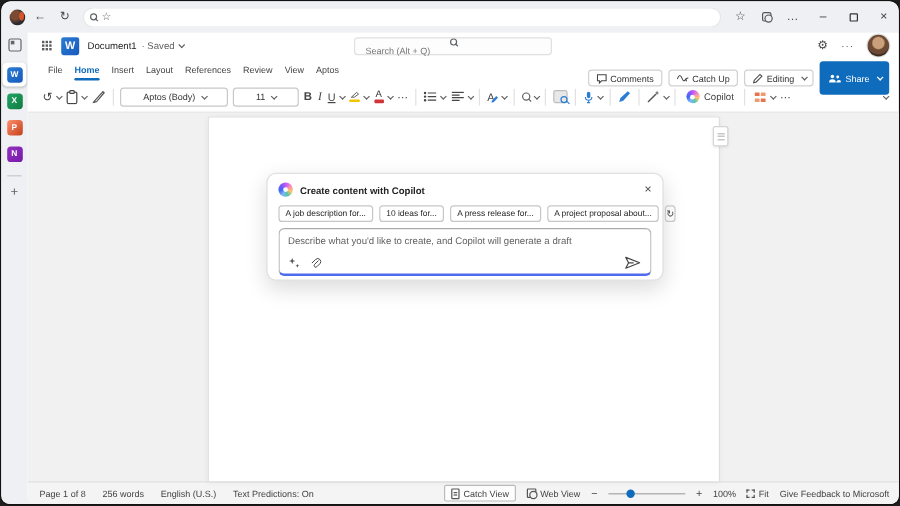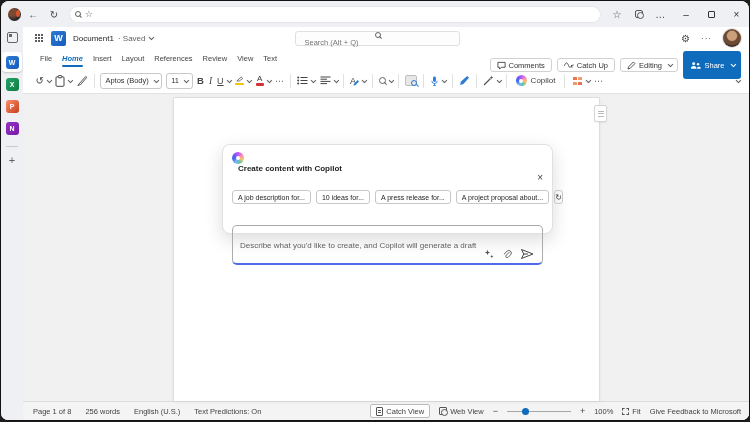--- a/index.html
+++ b/index.html
@@ -54,32 +54,32 @@
   .search-pill { position:absolute; left:272px; top:4px; width:165px; height:15px; border:1px solid #e0e0e0; background:#fdfdfd; border-radius:3px; display:flex; align-items:center; padding:0 6px;flex-direction:column; }
   .search-pill input { border:none; outline:none; background:transparent; font-size:7.5px; color:#616161; margin-left:5px; width:100%; font-family:"Liberation Sans",sans-serif; }
   .hdr-right { position:absolute; right:8px; top:0; height:22px; display:flex; align-items:center; gap:11px; }
   .gear { font-size:10px; color:#4a4a4a; }
   .hdr-more { font-size:8px; color:#4a4a4a; letter-spacing:1px; }
   .avatar { width:18px; height:18px; border-radius:50%; background:radial-gradient(circle at 50% 38%, #caa07a 0 32%, #6d4a33 40% 62%, #3c2a20 70%); box-shadow:0 0 0 1px #e0e0e0; }
 
   
   .tab-row { height:19px; display:flex; align-items:center; padding-left:12px; position:relative; flex:0 0 19px; }
   .rtab { font-size:7.5px; color:#444; padding:0 5px; height:100%; display:flex; align-items:center; position:relative; }
-  .rtab.active { color:#0f6cbd; font-weight:bold;font-style:italic; }
+  .rtab.active { color:#0f6cbd; font-weight:bold; }
   .rtab.active::after { content:''; position:absolute; left:5px; right:5px; bottom:1px; height:2px; border-radius:2px; background:#0f6cbd; }
   .tab-right { position:absolute; right:8px; top:2px; display:flex; gap:5px; align-items:center; }
   .obtn { height:14px; display:flex; align-items:center; gap:3px; border:1px solid #d1d1d1; background:#fff; border-radius:3px; padding:0 6px; font-size:7.5px; color:#333; }
   .share-btn { height:28px; display:flex; align-items:center; gap:3px; background:#0f6cbd; border-radius:3px; padding:0 7px; font-size:7.5px; color:#fff; }
   .share-btn .chev { border-color:#fff; }
 
   
   .toolbar { height:26px; display:flex; align-items:center; padding-left:10px; border-bottom:1px solid #e3e3e3; flex:0 0 26px; }
   .tbtn { display:flex; align-items:center; color:#444; font-size:9px; padding:0 2.5px; height:20px; border-radius:2px; }
   .tdiv { width:1px; height:14px; background:#e1e1e1; margin:0 3.5px; flex:0 0 1px; }
-  .fontbox { height:16px; border:1px solid #c8c8c6; border-radius:3px; display:flex; align-items:center; font-size:7.5px; color:#333; padding:0 4px; margin:0 2px; }
+  .fontbox { height:16px; border:1px solid #c8c8c6; border-radius:3px; display:flex; align-items:center; font-size:7.5px; color:#333; padding:0 18px; margin:0 2px; }
   .fontbox .chev { margin-left:5px; }
   .glyph-b { font-weight:bold; font-size:9.5px; }
   .glyph-i { font-style:italic; font-family:"Liberation Serif",serif; font-size:9.5px; }
   .glyph-u { font-size:9px; text-decoration:underline; }
   .hl-ic { display:flex; flex-direction:column; align-items:center; }
   .hl-pen { width:8px; height:6px; }
   .hl-bar { width:9px; height:2.5px; background:#f3c300; border-radius:1px; margin-top:1px; }
   .fc-ic { display:flex; flex-direction:column; align-items:center; font-size:8px; color:#333; line-height:7px; }
   .fc-bar { width:8px; height:2.5px; background:#d13438; border-radius:1px; margin-top:1px; }
   .styles-ic { position:relative; font-size:9px; color:#444; }
@@ -94,28 +94,28 @@
   .ribbon-collapse { margin-left:auto; margin-right:10px; }
 
   
   .doc-area { flex:1; background:#f1f1f1; position:relative; min-height:0; }
   .page { position:absolute; left:150px; top:3px; bottom:0; width:427px; background:#fff; border:1px solid #dedede; border-bottom:none; border-radius:2px 2px 0 0; box-shadow:0 1px 4px rgba(0,0,0,.05); }
   .side-note-btn { position:absolute; left:571px; top:11px; width:13px; height:17px; background:#fff; border:1px solid #d4d4d4; border-radius:2px; display:flex; flex-direction:column; justify-content:center; gap:1.5px; align-items:center; box-shadow:0 1px 2px rgba(0,0,0,.06); }
   .side-note-btn i { display:block; width:6px; height:1px; background:#b9b9b9; }
 
   
   .cop-dialog { position:absolute; left:199px; top:50px; width:331px; height:90px; background:#fff; border:1px solid #e0e0e0; border-radius:8px; box-shadow:0 6px 18px rgba(0,0,0,.14); padding:7px 9px 6px; }
-  .cop-head { display:flex; align-items:flex-start;flex-direction:column; }
+  .cop-head { display:flex; align-items:flex-end; }
   .cop-head .copilot-logo { width:12px; height:12px; }
   .cop-title { font-size:8px; font-weight:bold; color:#242424; margin-left:6px; }
   .cop-close { margin-left:auto; font-size:10px; color:#424242; line-height:10px; }
   .pill-row { display:flex; align-items:center; gap:5px; margin-top:7px; }
   .sug-pill { height:14px; border:1px solid #c7c7c7; border-radius:3px; display:flex; align-items:center; padding:0 5px; font-size:7px; color:#242424; white-space:nowrap; }
   .refresh-pill { width:15px; height:14px; border:1px solid #c7c7c7; border-radius:3px; display:flex; align-items:center; justify-content:center; font-size:8px; color:#424242; }
-  .cop-input { margin-top:21px; height:40px; border:1px solid #ababab; border-bottom:2px solid #4f6bed; border-radius:5px; padding:5px 7px 3px; display:flex; }
+  .cop-input { margin-top:5px; height:40px; border:1px solid #ababab; border-bottom:2px solid #4f6bed; border-radius:5px; padding:5px 7px 3px; display:flex; flex-direction:column; }
   .cop-input input { border:none; outline:none; font-size:8px; color:#242424; font-family:"Liberation Sans",sans-serif; width:100%; background:transparent; }
   .cop-input input::placeholder { color:#616161; opacity:1; }
   .cop-input-icons { margin-top:auto; display:flex; align-items:center; gap:8px; }
   .send-ic { margin-left:auto; }
 
   
   .status-bar { height:19px; background:#f4f4f4; border-top:1px solid #dcdcdc; display:flex; align-items:center; font-size:7.5px; color:#424242; padding:0 8px; flex:0 0 19px; }
   .st-left { display:flex; gap:14px; margin-left:2px; }
   .st-right { margin-left:auto; display:flex; align-items:center; gap:9px; }
   .view-chip { display:flex; align-items:center; gap:3px; height:14px; padding:0 5px; border:1px solid #bcbcbc; background:#fdfdfd; border-radius:2px; }
@@ -186,21 +186,21 @@
       </div>
 
       <div class="tab-row">
         <span class="rtab">File</span>
         <span class="rtab active">Home</span>
         <span class="rtab">Insert</span>
         <span class="rtab">Layout</span>
         <span class="rtab">References</span>
         <span class="rtab">Review</span>
         <span class="rtab">View</span>
-        <span class="rtab">Text</span>
+        <span class="rtab">Aptos</span>
         <div class="tab-right">
           <span class="obtn">
             <svg width="9" height="9" viewBox="0 0 10 10">
                 <path d="M1 1.5h8v5.5H4.8l-2 2v-2H1z" fill="none" stroke="#444" stroke-width="1"></path>
               </svg>
             <span>Comments</span>
           </span>
           <span class="obtn">
             <svg width="10" height="8" viewBox="0 0 10 8">
                 <path d="M.5 4.5C1.8 1 3.2 1 4.5 4.5 5.5 7 6.5 7 7.6 4.6M7.6 4.6 9.3 4M7.6 4.6 8 6.4" fill="none" stroke="#444" stroke-width=".9" stroke-linecap="round"></path>

